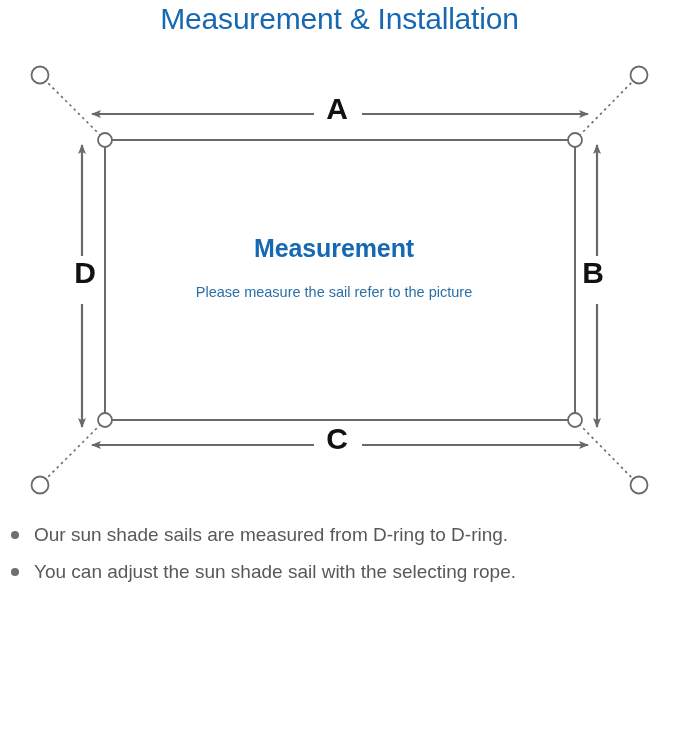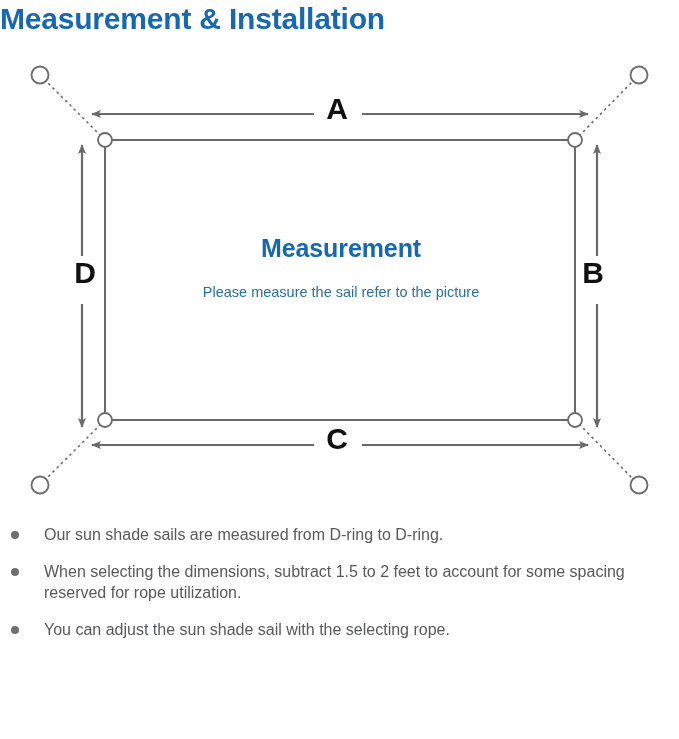--- a/index.html
+++ b/index.html
@@ -15,22 +15,23 @@
     font-family: "Liberation Sans", sans-serif;
     color: #58595b;
   }
 
   
   #page-title {
     position: absolute;
     top: 0px;
     left: 0;
     width: 679px;
+    text-align: center;
     font-size: 30px;
-    font-weight: bold;
+    font-weight: normal;
     color: #1668b3;
     letter-spacing: -0.2px;
     line-height: 38px;
   }
 
   
   #diagram {
     position: absolute;
     top: 48px;
     left: 0;
@@ -50,21 +51,21 @@
     text-align: center;
     line-height: 30px;
   }
   #label-a { left: 316px; top: 46px; width: 42px; }
   #label-c { left: 316px; top: 376px; width: 42px; }
   #label-b { left: 572px; top: 210px; width: 42px; }
   #label-d { left: 64px; top: 210px; width: 42px; }
 
   #measure-block {
     position: absolute;
-    left: 106px;
+    left: 99px;
     top: 185px;
     width: 470px;
     text-align: center;
   }
   #measure-heading {
     font-size: 25px;
     font-weight: bold;
     color: #1668b3;
     line-height: 30px;
     letter-spacing: -0.1px;
@@ -78,23 +79,23 @@
 
   
   #notes {
     position: absolute;
     left: 0px;
     top: 524px;
     width: 679px;
   }
   .note-item {
     position: relative;
-    padding-left: 44px;
+    padding-left: 34px;
     margin-bottom: 16px;
-    font-size: 16px;
+    font-size: 19px;
     line-height: 21px;
     color: #58595b;
     padding-right: 4px;
   }
   .note-bullet {
     position: absolute;
     left: 11px;
     top: 7px;
     width: 8px;
     height: 8px;
@@ -157,19 +158,15 @@
   </div>
 </div>
 
 <div id="notes">
   <div class="note-item">
     <span class="note-bullet"></span>
     <span>Our sun shade sails are measured from D-ring to D-ring.</span>
   </div>
   <div class="note-item">
     <span class="note-bullet"></span>
-    <span>When selecting the dimensions, subtract 1.5 to 2 feet to account for some spacing reserved for rope utilization.</span>
-  </div>
-  <div class="note-item">
-    <span class="note-bullet"></span>
     <span>You can adjust the sun shade sail with the selecting rope.</span>
   </div>
 </div>
 
 </body></html>

